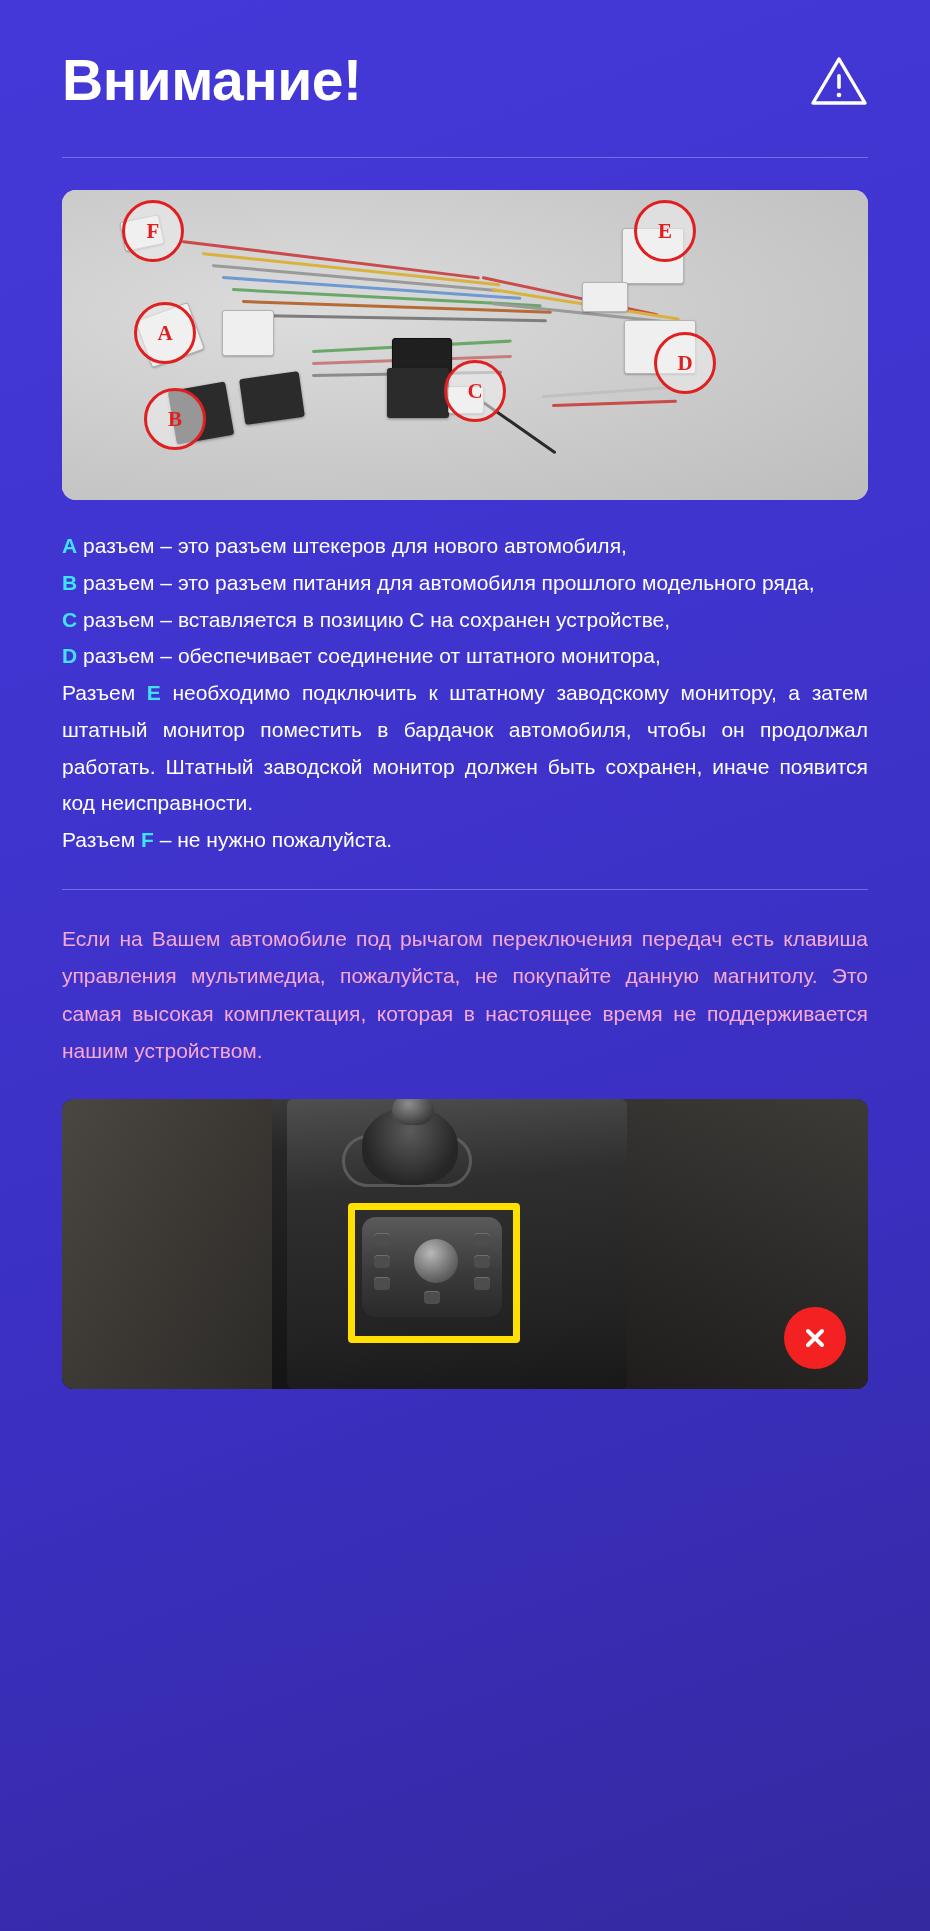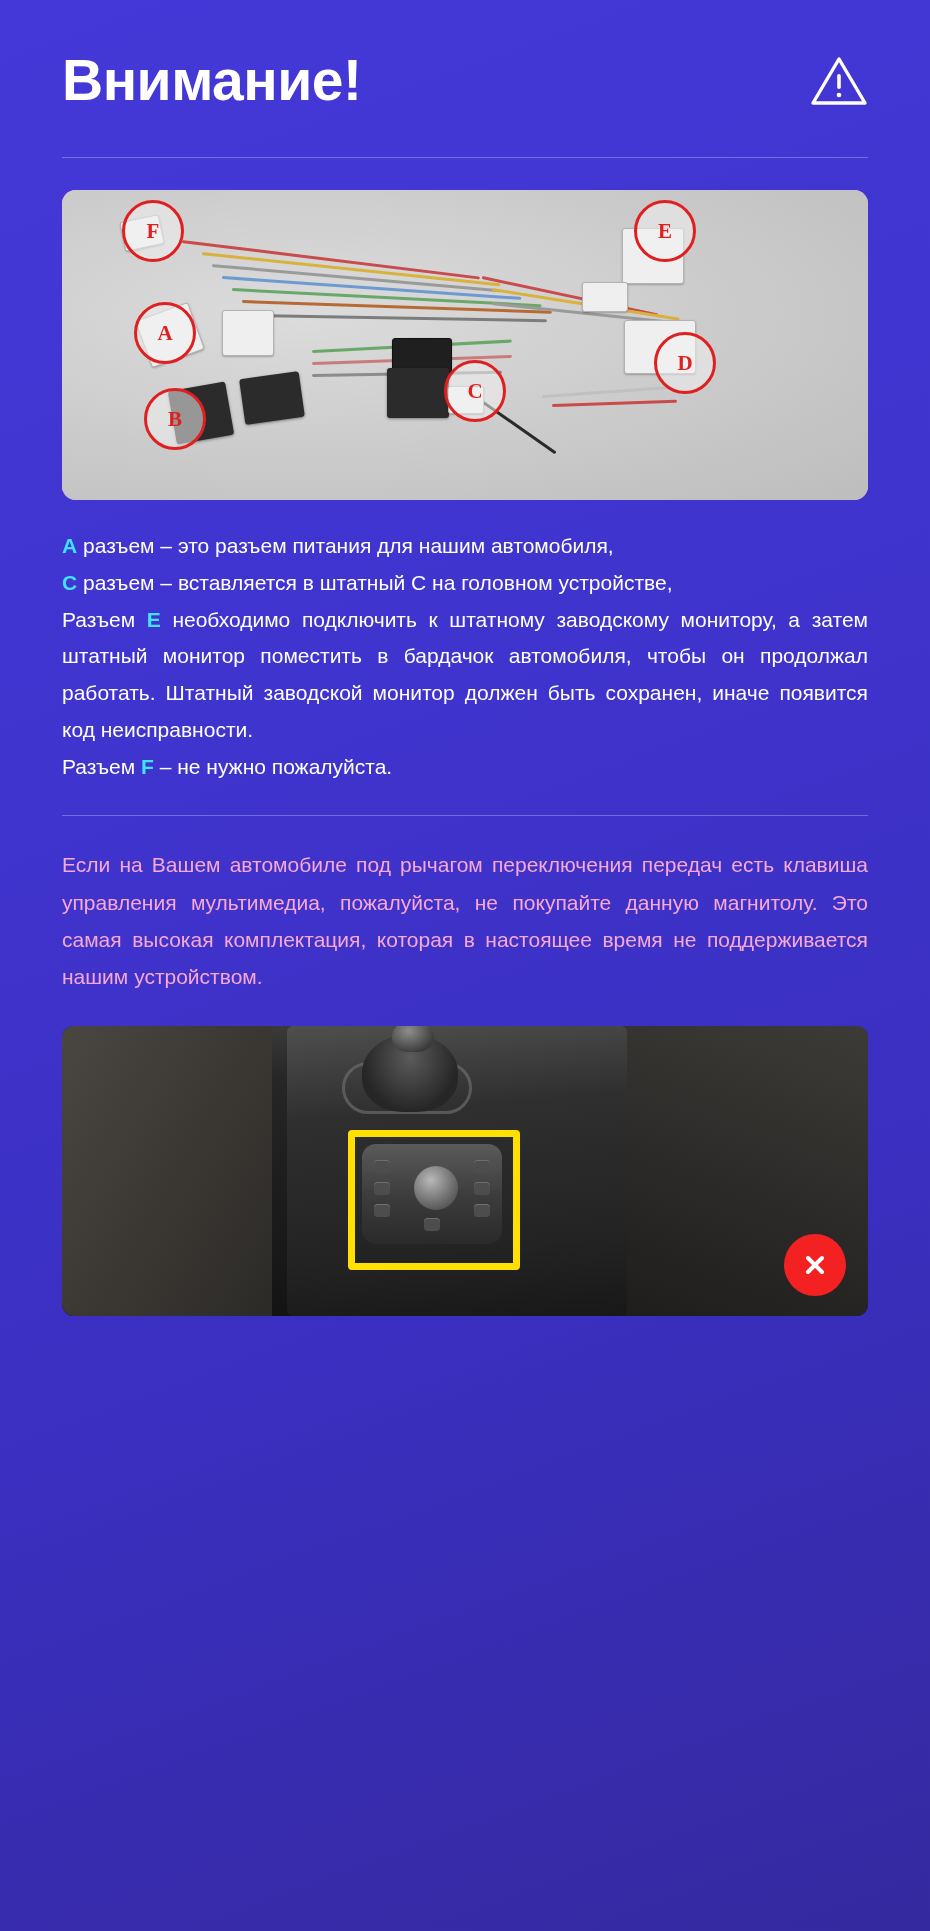--- a/index.html
+++ b/index.html
@@ -253,24 +253,30 @@
     <div class="marker" style="left:60px;  top:10px;">F</div>
     <div class="marker" style="left:572px; top:10px;">E</div>
     <div class="marker" style="left:72px;  top:112px;">A</div>
     <div class="marker" style="left:592px; top:142px;">D</div>
     <div class="marker" style="left:82px;  top:198px;">B</div>
     <div class="marker" style="left:382px; top:170px;">C</div>
   </div>
 
   <div class="list">
     <p>
-      <span class="ltr">A</span><span> разъем – это разъем питания для нашим автомобиля,</span>
-    </p>
-    <p>
-      <span class="ltr">C</span><span> разъем – вставляется в штатный C на головном устройстве,</span>
+      <span class="ltr">A</span><span> разъем – это разъем штекеров для нового автомобиля,</span>
+    </p>
+    <p>
+      <span class="ltr">B</span><span> разъем – это разъем питания для автомобиля прошлого модельного ряда,</span>
+    </p>
+    <p>
+      <span class="ltr">C</span><span> разъем – вставляется в позицию C на сохранен устройстве,</span>
+    </p>
+    <p>
+      <span class="ltr">D</span><span> разъем – обеспечивает соединение от штатного монитора,</span>
     </p>
     <p>
       <span>Разъем </span><span class="ltr">E</span><span> необходимо подключить к штатному заводскому монитору, а затем штатный монитор поместить в бардачок автомобиля, чтобы он продолжал работать. Штатный заводской монитор должен быть сохранен, иначе появится код неисправности.</span>
     </p>
     <p>
       <span>Разъем </span><span class="ltr">F</span><span> – не нужно пожалуйста.</span>
     </p>
   </div>
 
   <div class="divider2"></div>

